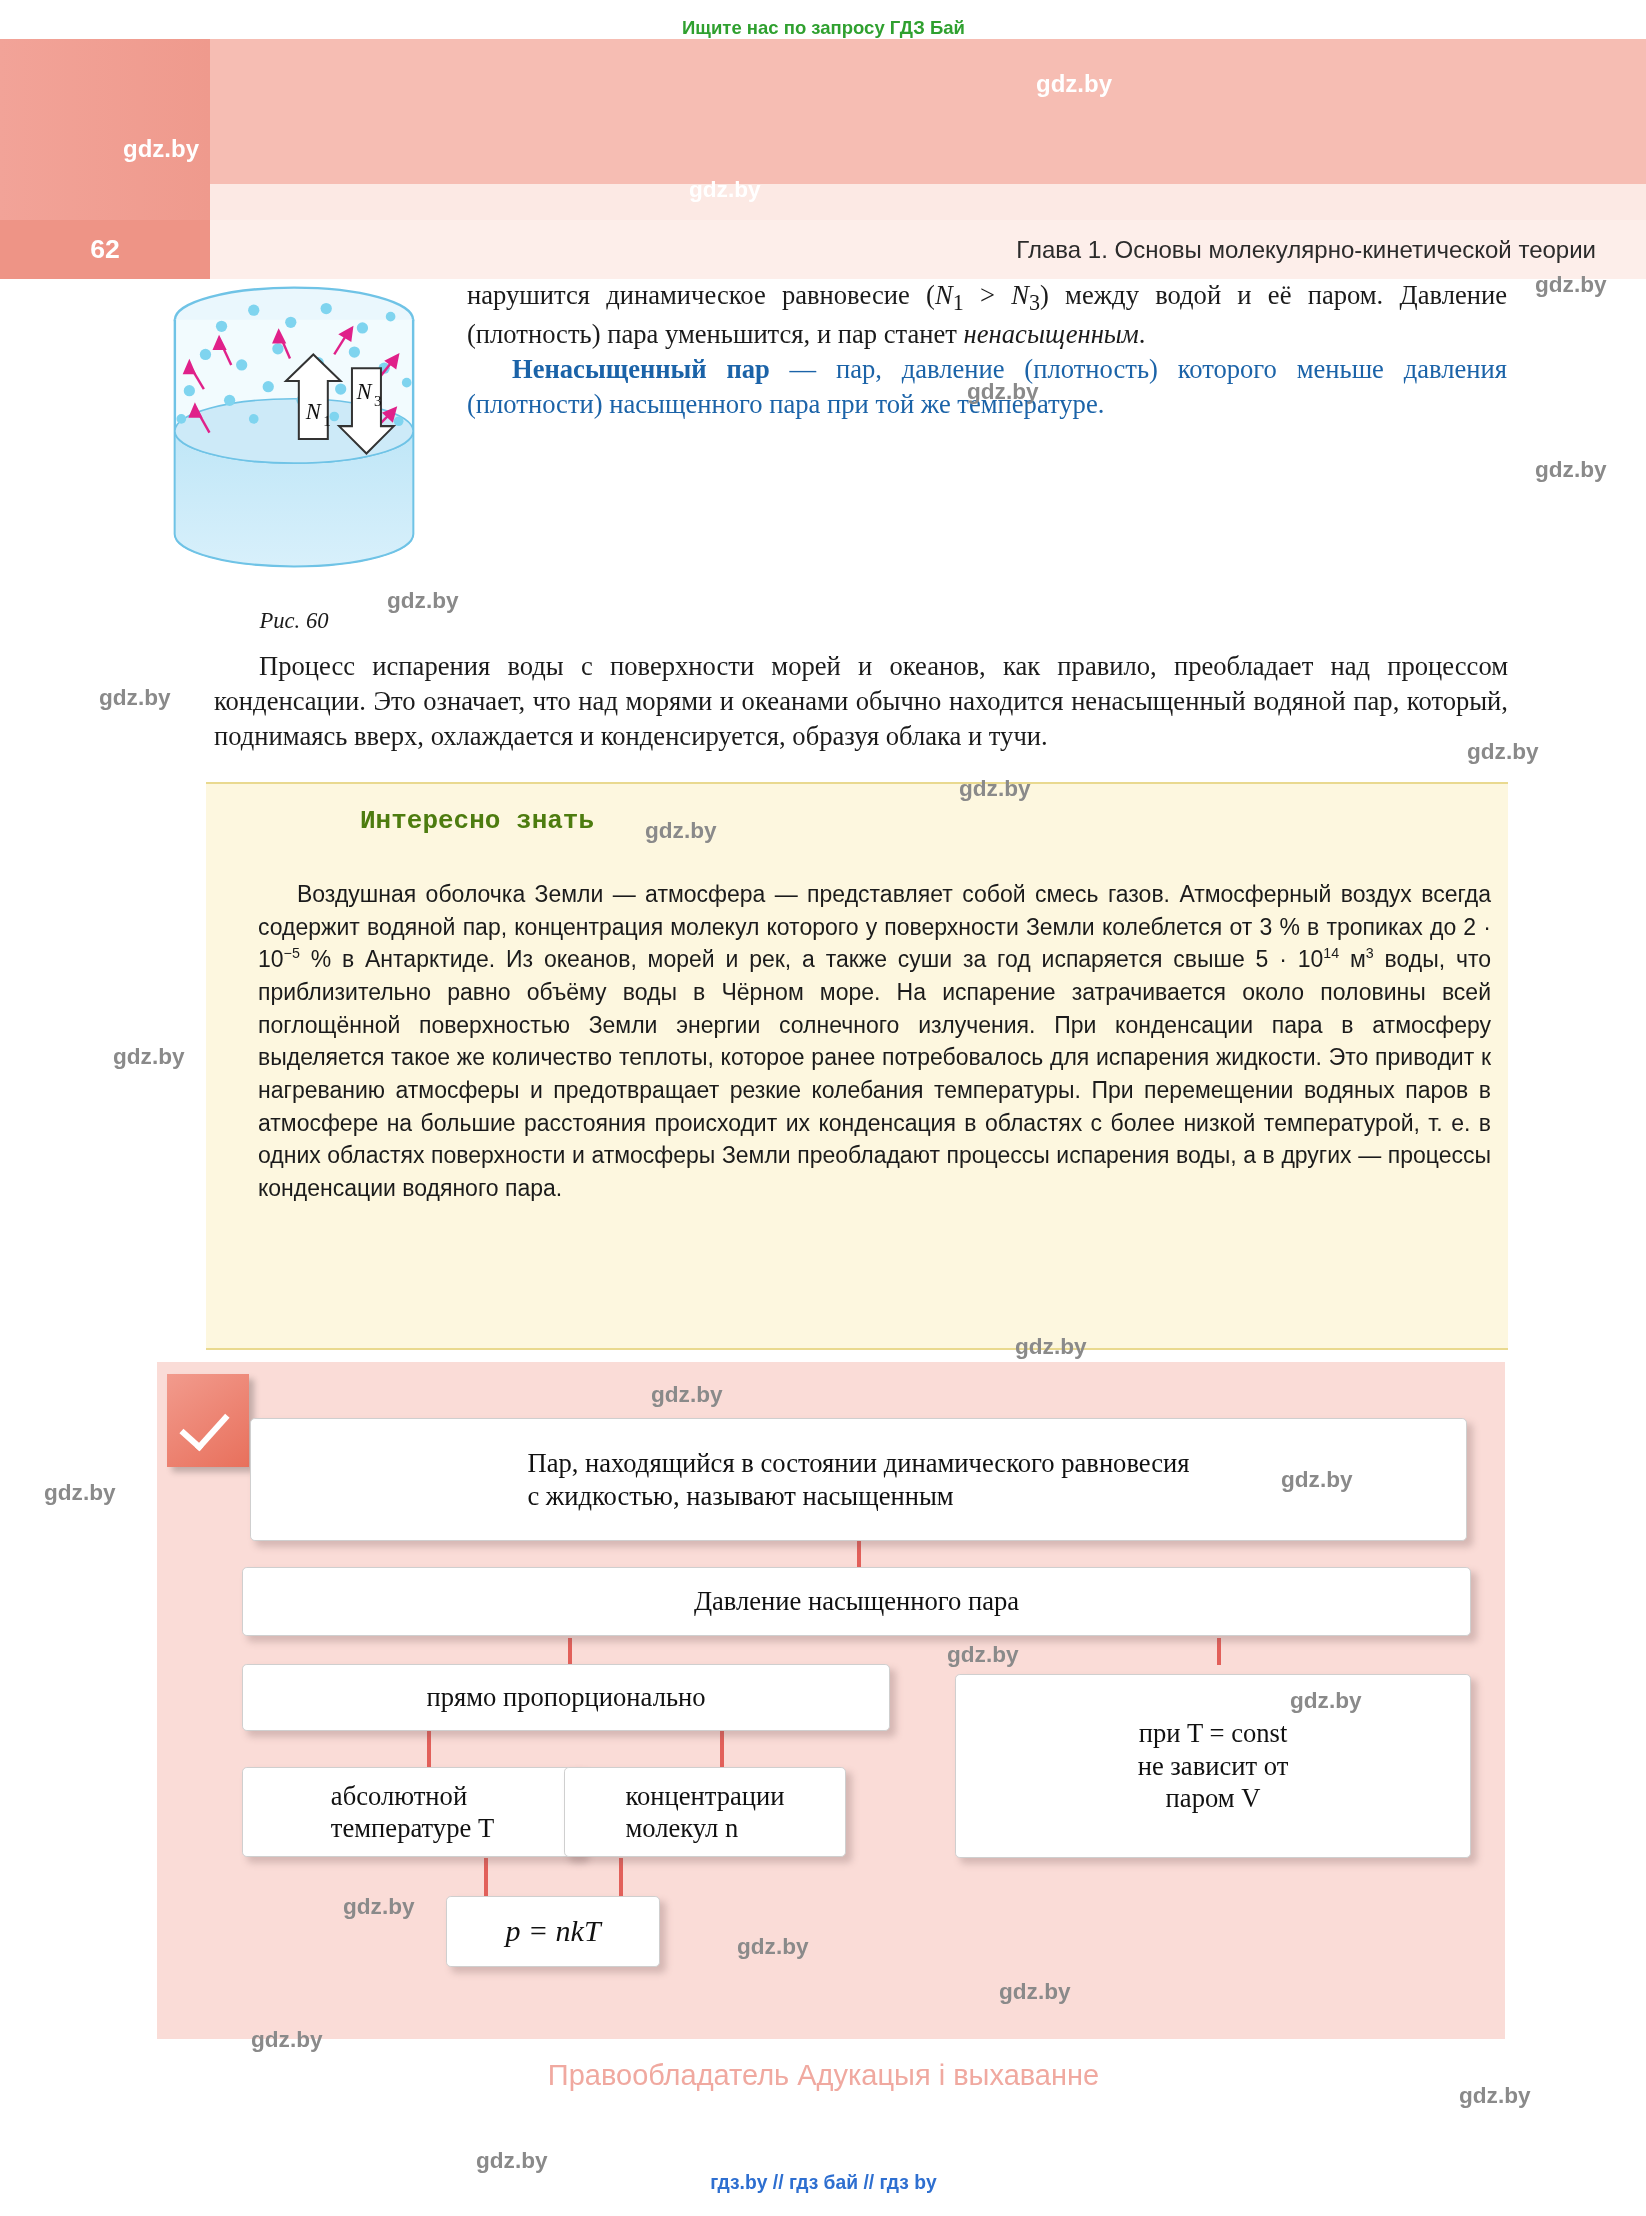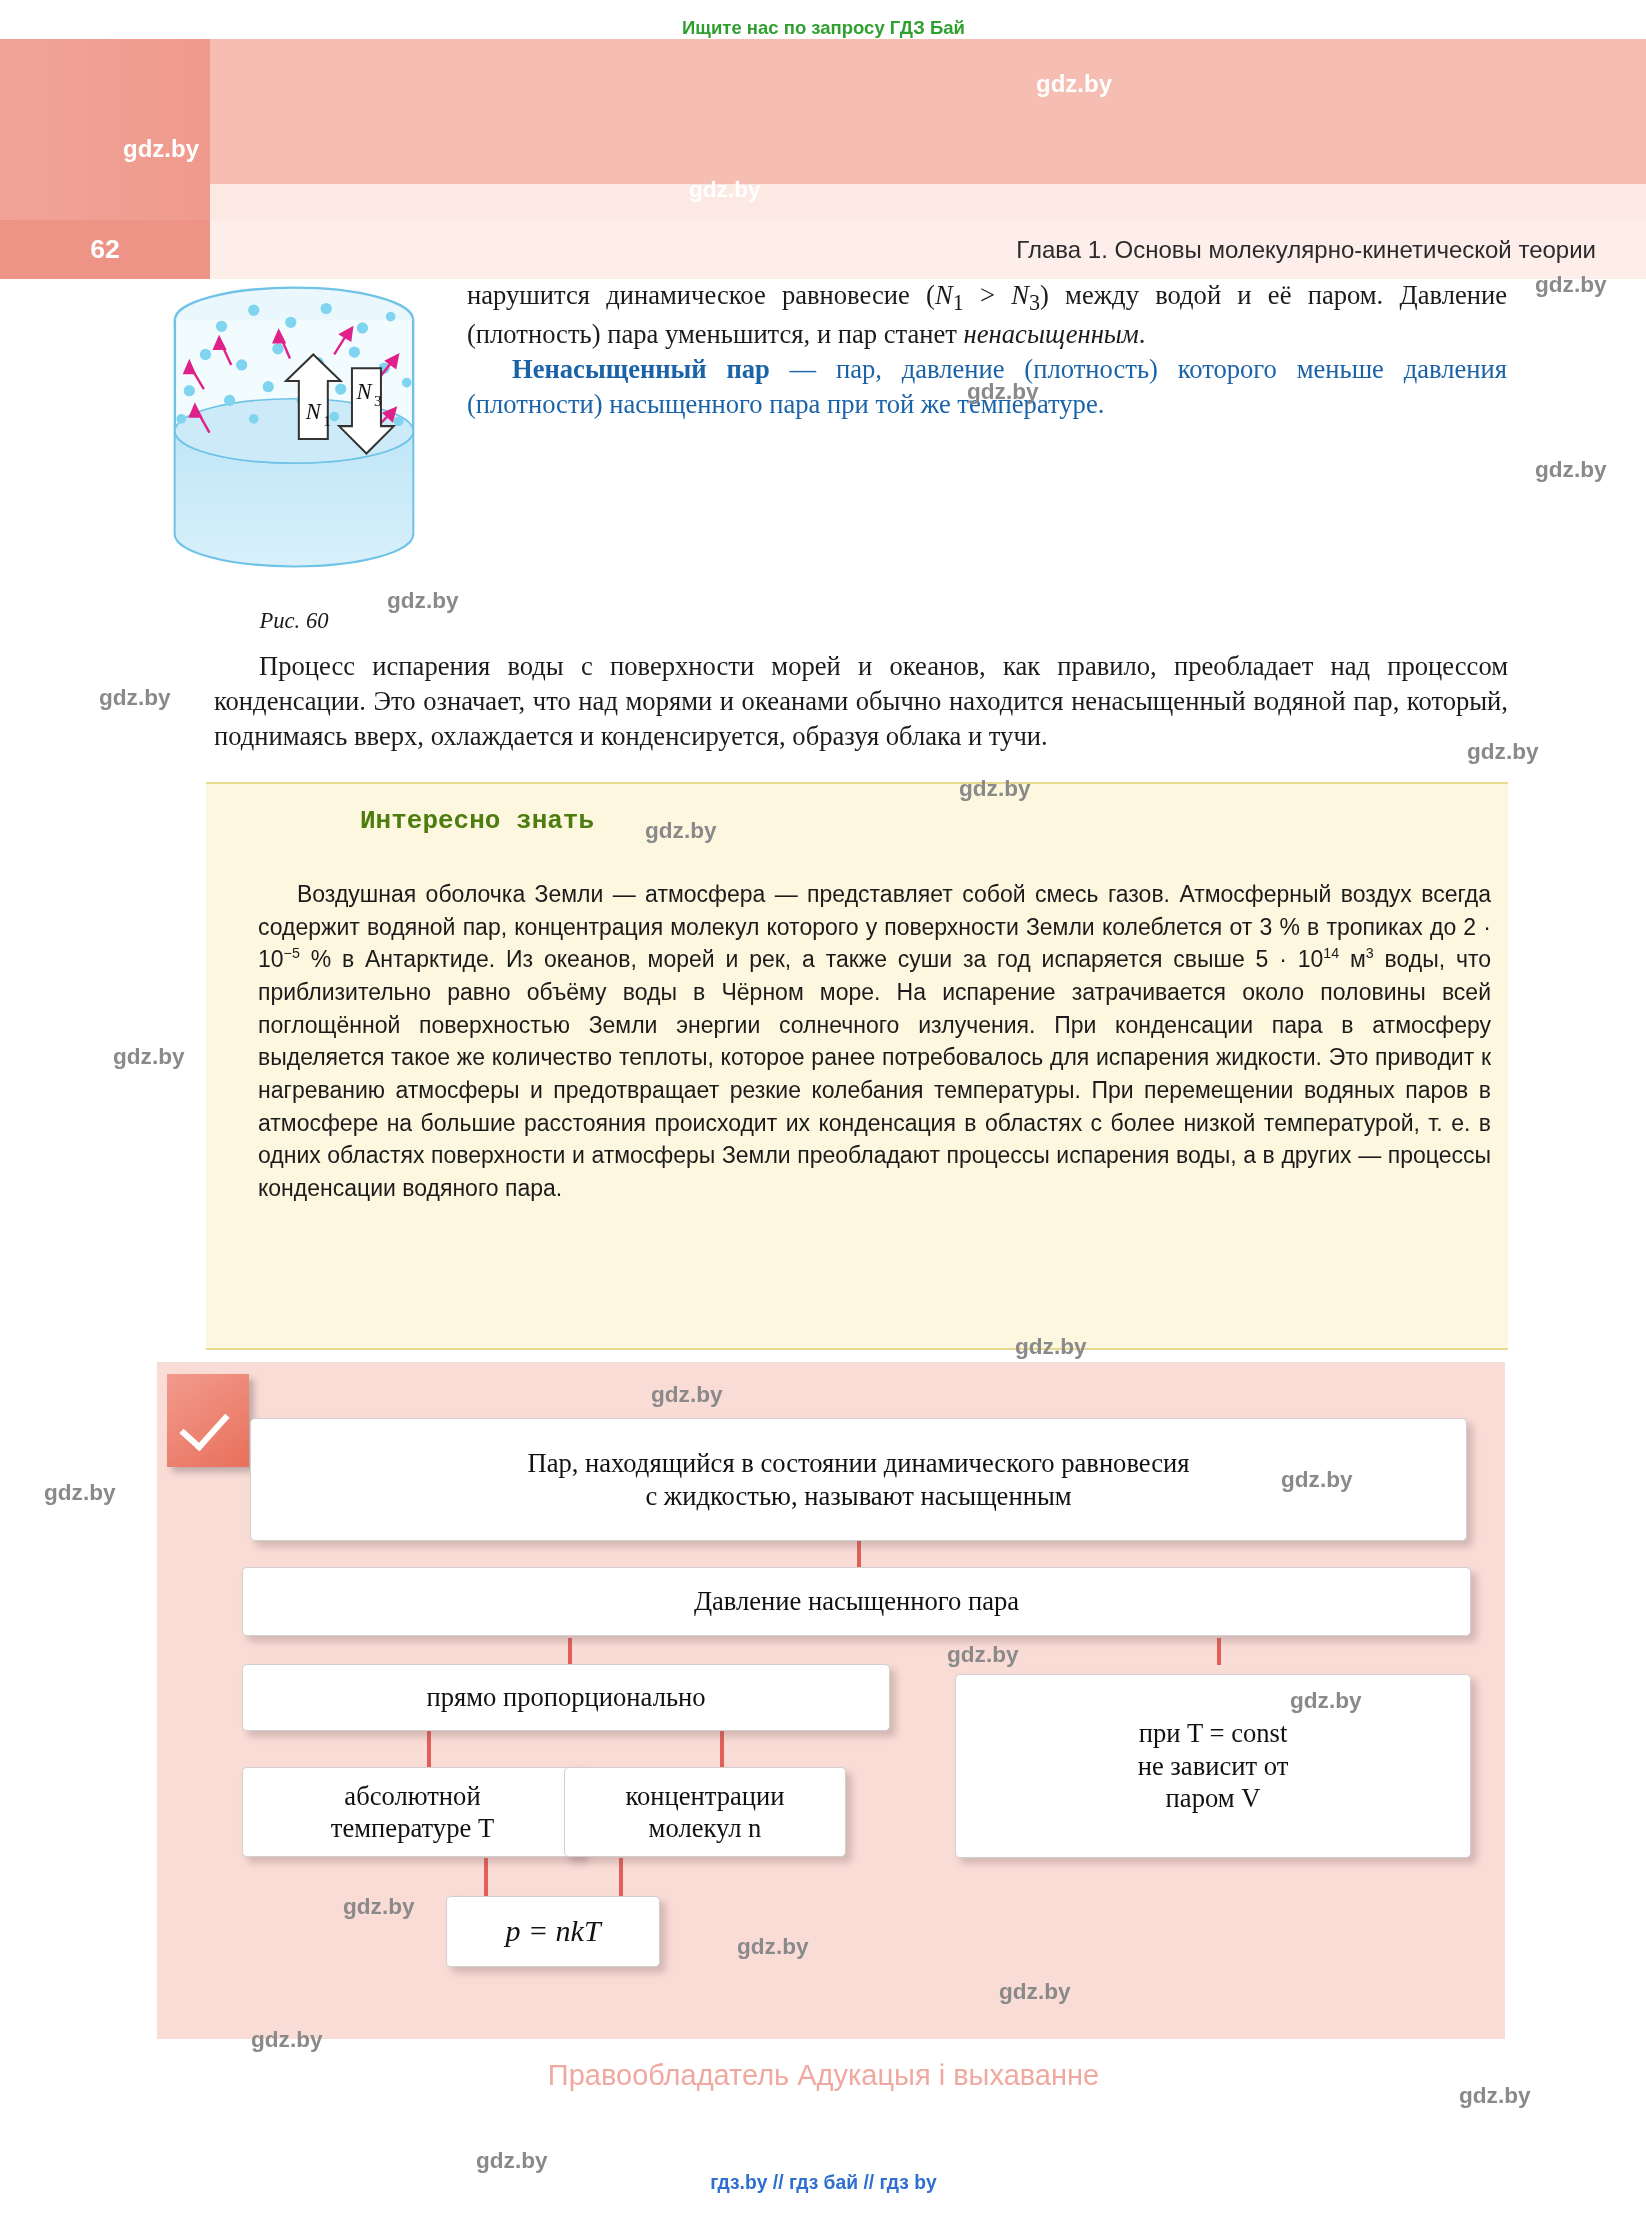--- a/index.html
+++ b/index.html
@@ -91,21 +91,21 @@
      box-shadow:4.8px 4.8px 6.4px rgba(0,0,0,.23);}
   .tick-box:after{
      content:"";position:absolute;left:24px;top:29px;width:21px;height:39px;
      border-right:6.4px solid #fff;border-bottom:6.4px solid #fff;
      transform:rotate(42deg);
   }
 
   .node{
     position:absolute;background:#fff;border:0.8px solid #cfcfcf;border-radius:4.8px;
     box-shadow:5.6px 5.6px 7.3px rgba(120,90,90,.28);
-    display:flex;align-items:center;justify-content:center;text-align:center;
+    display:flex;align-items:center;justify-content:center;text-align:left;
     font-size:26.6px;color:#111;line-height:1.22;padding:4.8px 11.3px;box-sizing:border-box;
   }
   .conn{position:absolute;background:#e2605a;width:4px;}
 
   .footer-note{
     position:absolute;left:0;top:2047px;width:1647px;text-align:center;
     font-family:"Liberation Sans",sans-serif;font-size:29px;color:#f0a9a0;
   }
   .bottombar{
     position:absolute;left:0;top:2160px;width:1647px;text-align:center;

